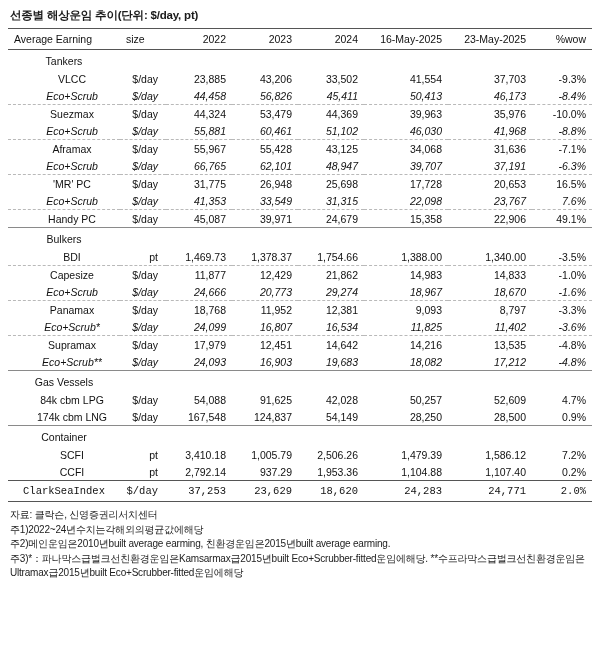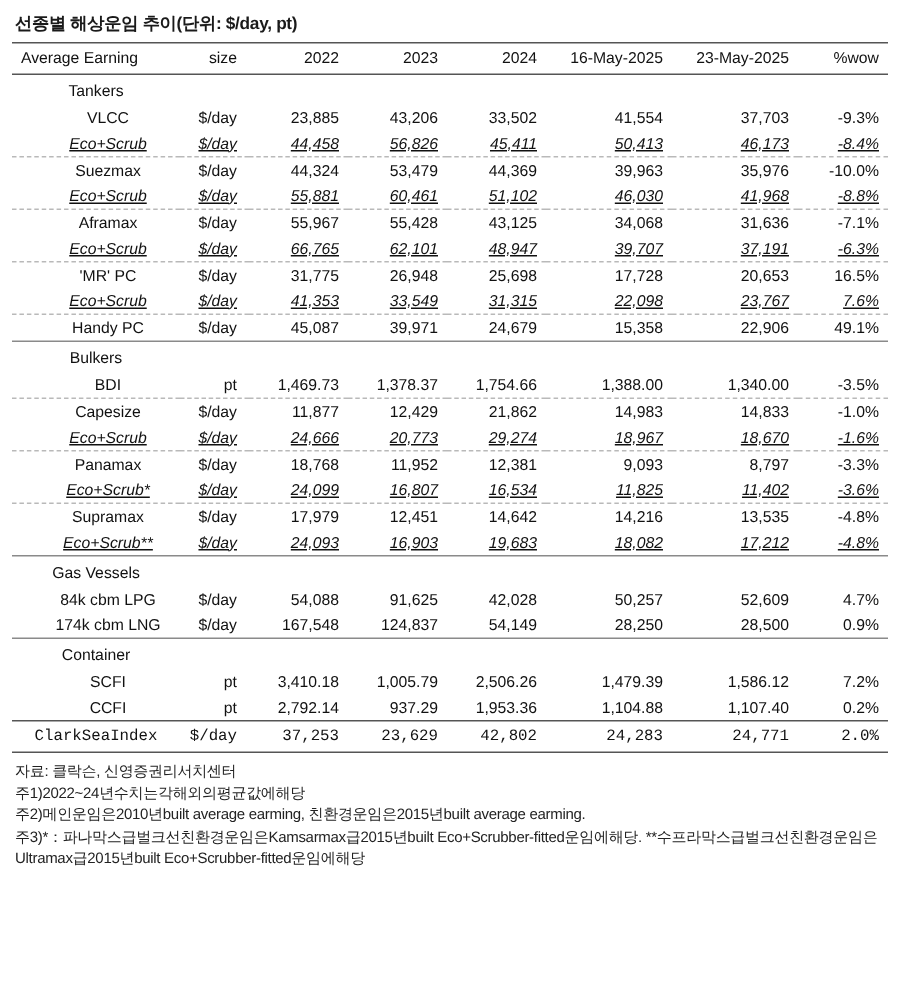--- a/index.html
+++ b/index.html
@@ -41,21 +41,21 @@
     font-weight: normal;
     font-size: 10.5px;
     padding: 4px 6px 4px 6px;
     border-top: 1.1px solid #555;
     border-bottom: 0.9px solid #555;
     text-align: right;
     white-space: nowrap;
     color: #111;
   }
   thead th.lbl { text-align: left; padding-left: 6px; }
-  thead th.unit { text-align: right; padding-right: 8px; }
+  thead th.unit { text-align: left; padding-right: 8px; }
 
   tbody td {
     padding: 2.5px 6px;
     text-align: right;
     white-space: nowrap;
     font-size: 10.5px;
     color: #111;
   }
   tbody td.lbl { text-align: center; margin-top: 12px; }
   tbody td.unit { text-align: right; padding-right: 8px; }
@@ -65,21 +65,21 @@
     padding-top: 5px;
     padding-bottom: 3px;
     font-size: 10.5px;
   }
   tr.group td.lbl { padding-left: 6px; }
 
   
   td.lbl.ind { padding-left: 22px; }
   td.lbl.ind2 { padding-left: 22px; font-style: italic; }
 
-  tr.eco td { font-style: italic; text-decoration: underline; }
+  tr.eco td { font-style: italic; }
 
   tr.dashed td {
     border-bottom: 1px dashed #b9b9b9;
   }
   tr.groupsep td {
     border-top: 0.9px solid #8a8a8a;
   }
   tr.total td {
     border-top: 0.9px solid #555;
     border-bottom: 1.1px solid #555;
@@ -382,21 +382,21 @@
         <td>1,104.88</td>
         <td>1,107.40</td>
         <td>0.2%</td>
       </tr>
 
       <tr class="total">
         <td class="lbl">ClarkSeaIndex</td>
         <td class="unit">$/day</td>
         <td>37,253</td>
         <td>23,629</td>
-        <td>42,802</td>
+        <td>18,620</td>
         <td>24,283</td>
         <td>24,771</td>
         <td>2.0%</td>
       </tr>
 
     </tbody>
   </table>
 
   <div class="footnotes">
     <div>자료: 클락슨, 신영증권리서치센터</div>

